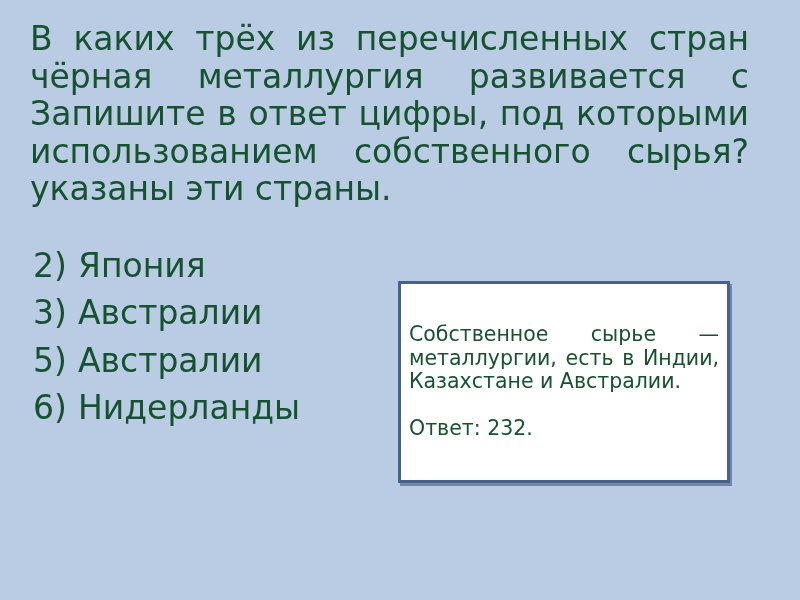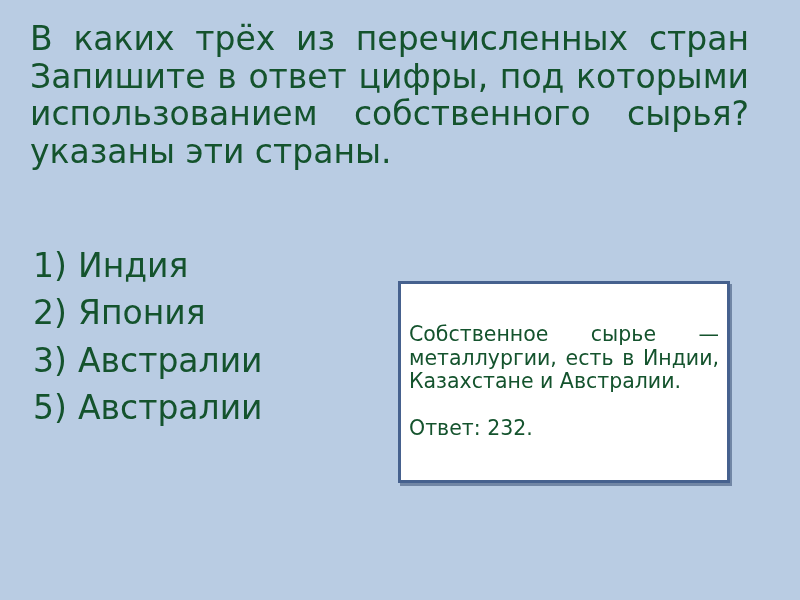--- a/index.html
+++ b/index.html
@@ -73,37 +73,38 @@
     height: 23.6px;
   }
 </style>
 </head>
 <body>
 
 <div class="slide">
 
   <div class="question">
     <div class="jline">В каких трёх из перечисленных стран</div>
+    <div class="jline">чёрная металлургия развивается с</div>
     <div class="jline">Запишите в ответ цифры, под которыми</div>
     <div class="jline">использованием собственного сырья?</div>
     <div class="lline">указаны эти страны.</div>
   </div>
 
   <div class="options">
-    <div class="option">
-      <span class="num">1)</span><span>Индия</span>
-    </div>
     <div class="option">
       <span class="num">2)</span><span>Япония</span>
     </div>
     <div class="option">
       <span class="num">3)</span><span>Австралии</span>
     </div>
     <div class="option">
       <span class="num">5)</span><span>Австралии</span>
+    </div>
+    <div class="option">
+      <span class="num">6)</span><span>Нидерланды</span>
     </div>
   </div>
 
   <div class="answer-box">
     <div class="jline">Собственное сырье —</div>
     <div class="jline">металлургии, есть в Индии,</div>
     <div class="lline">Казахстане и Австралии.</div>
     <div class="spacer"></div>
     <div class="lline">Ответ: 232.</div>
   </div>

